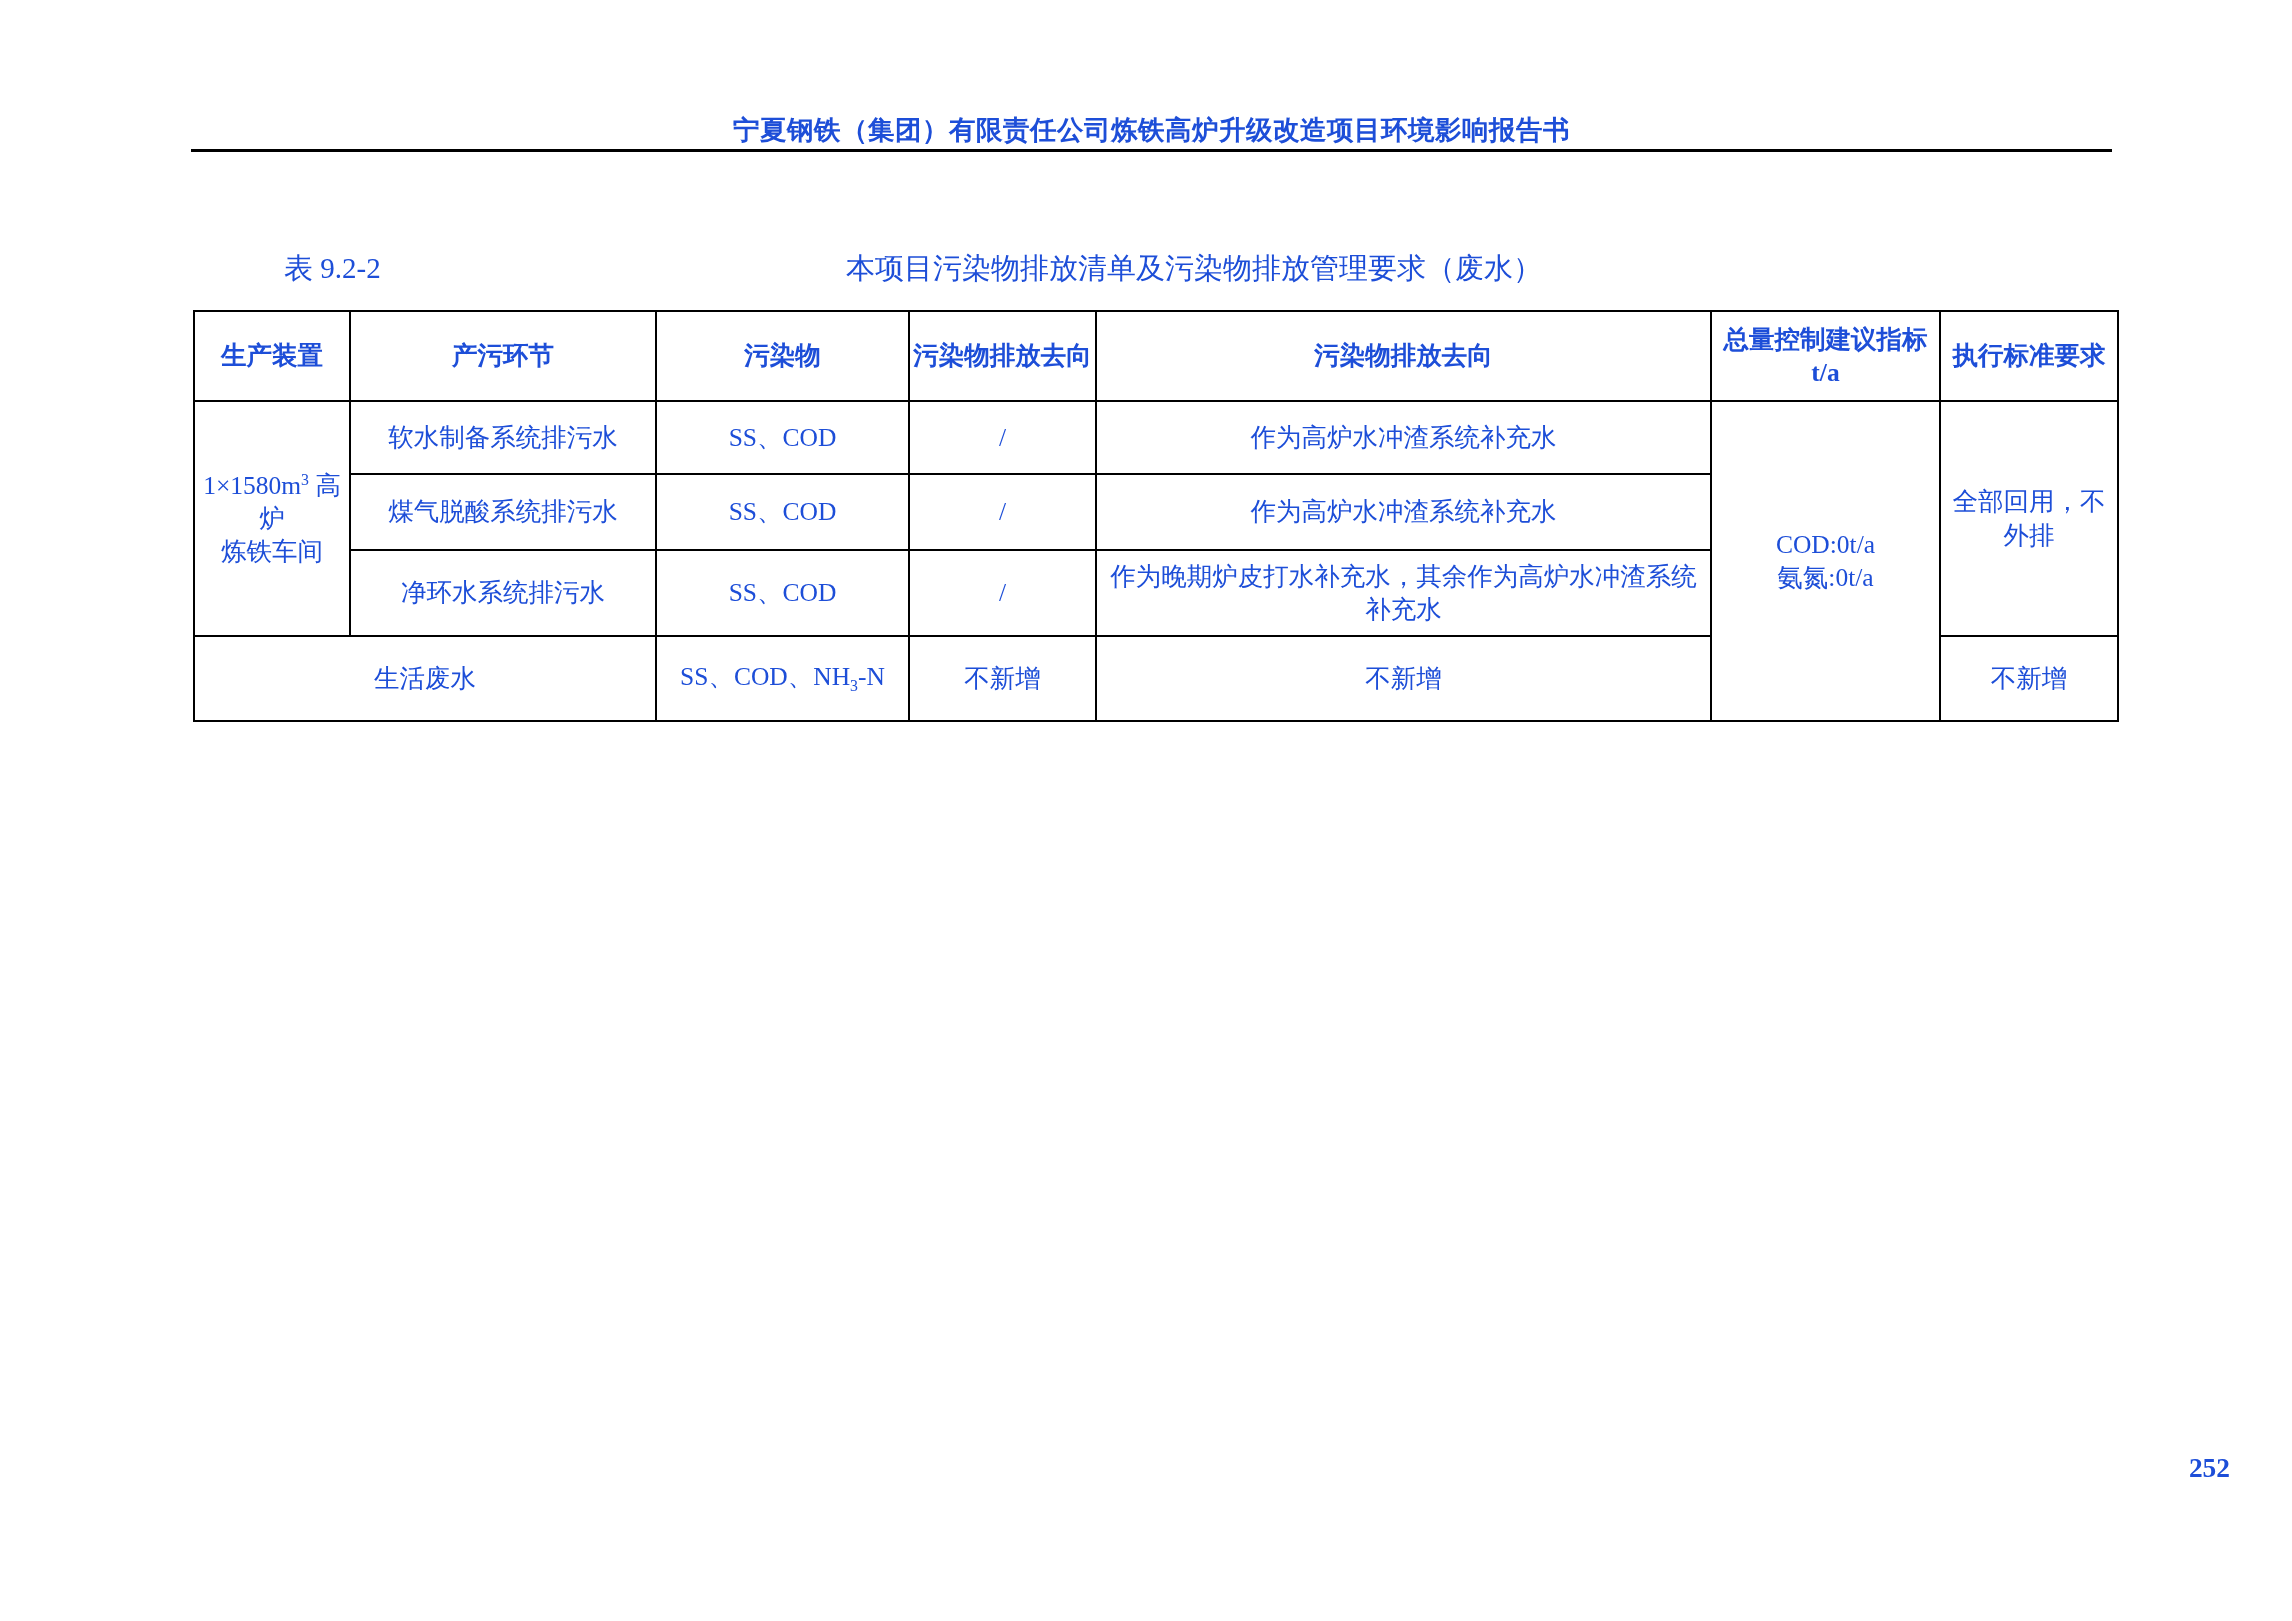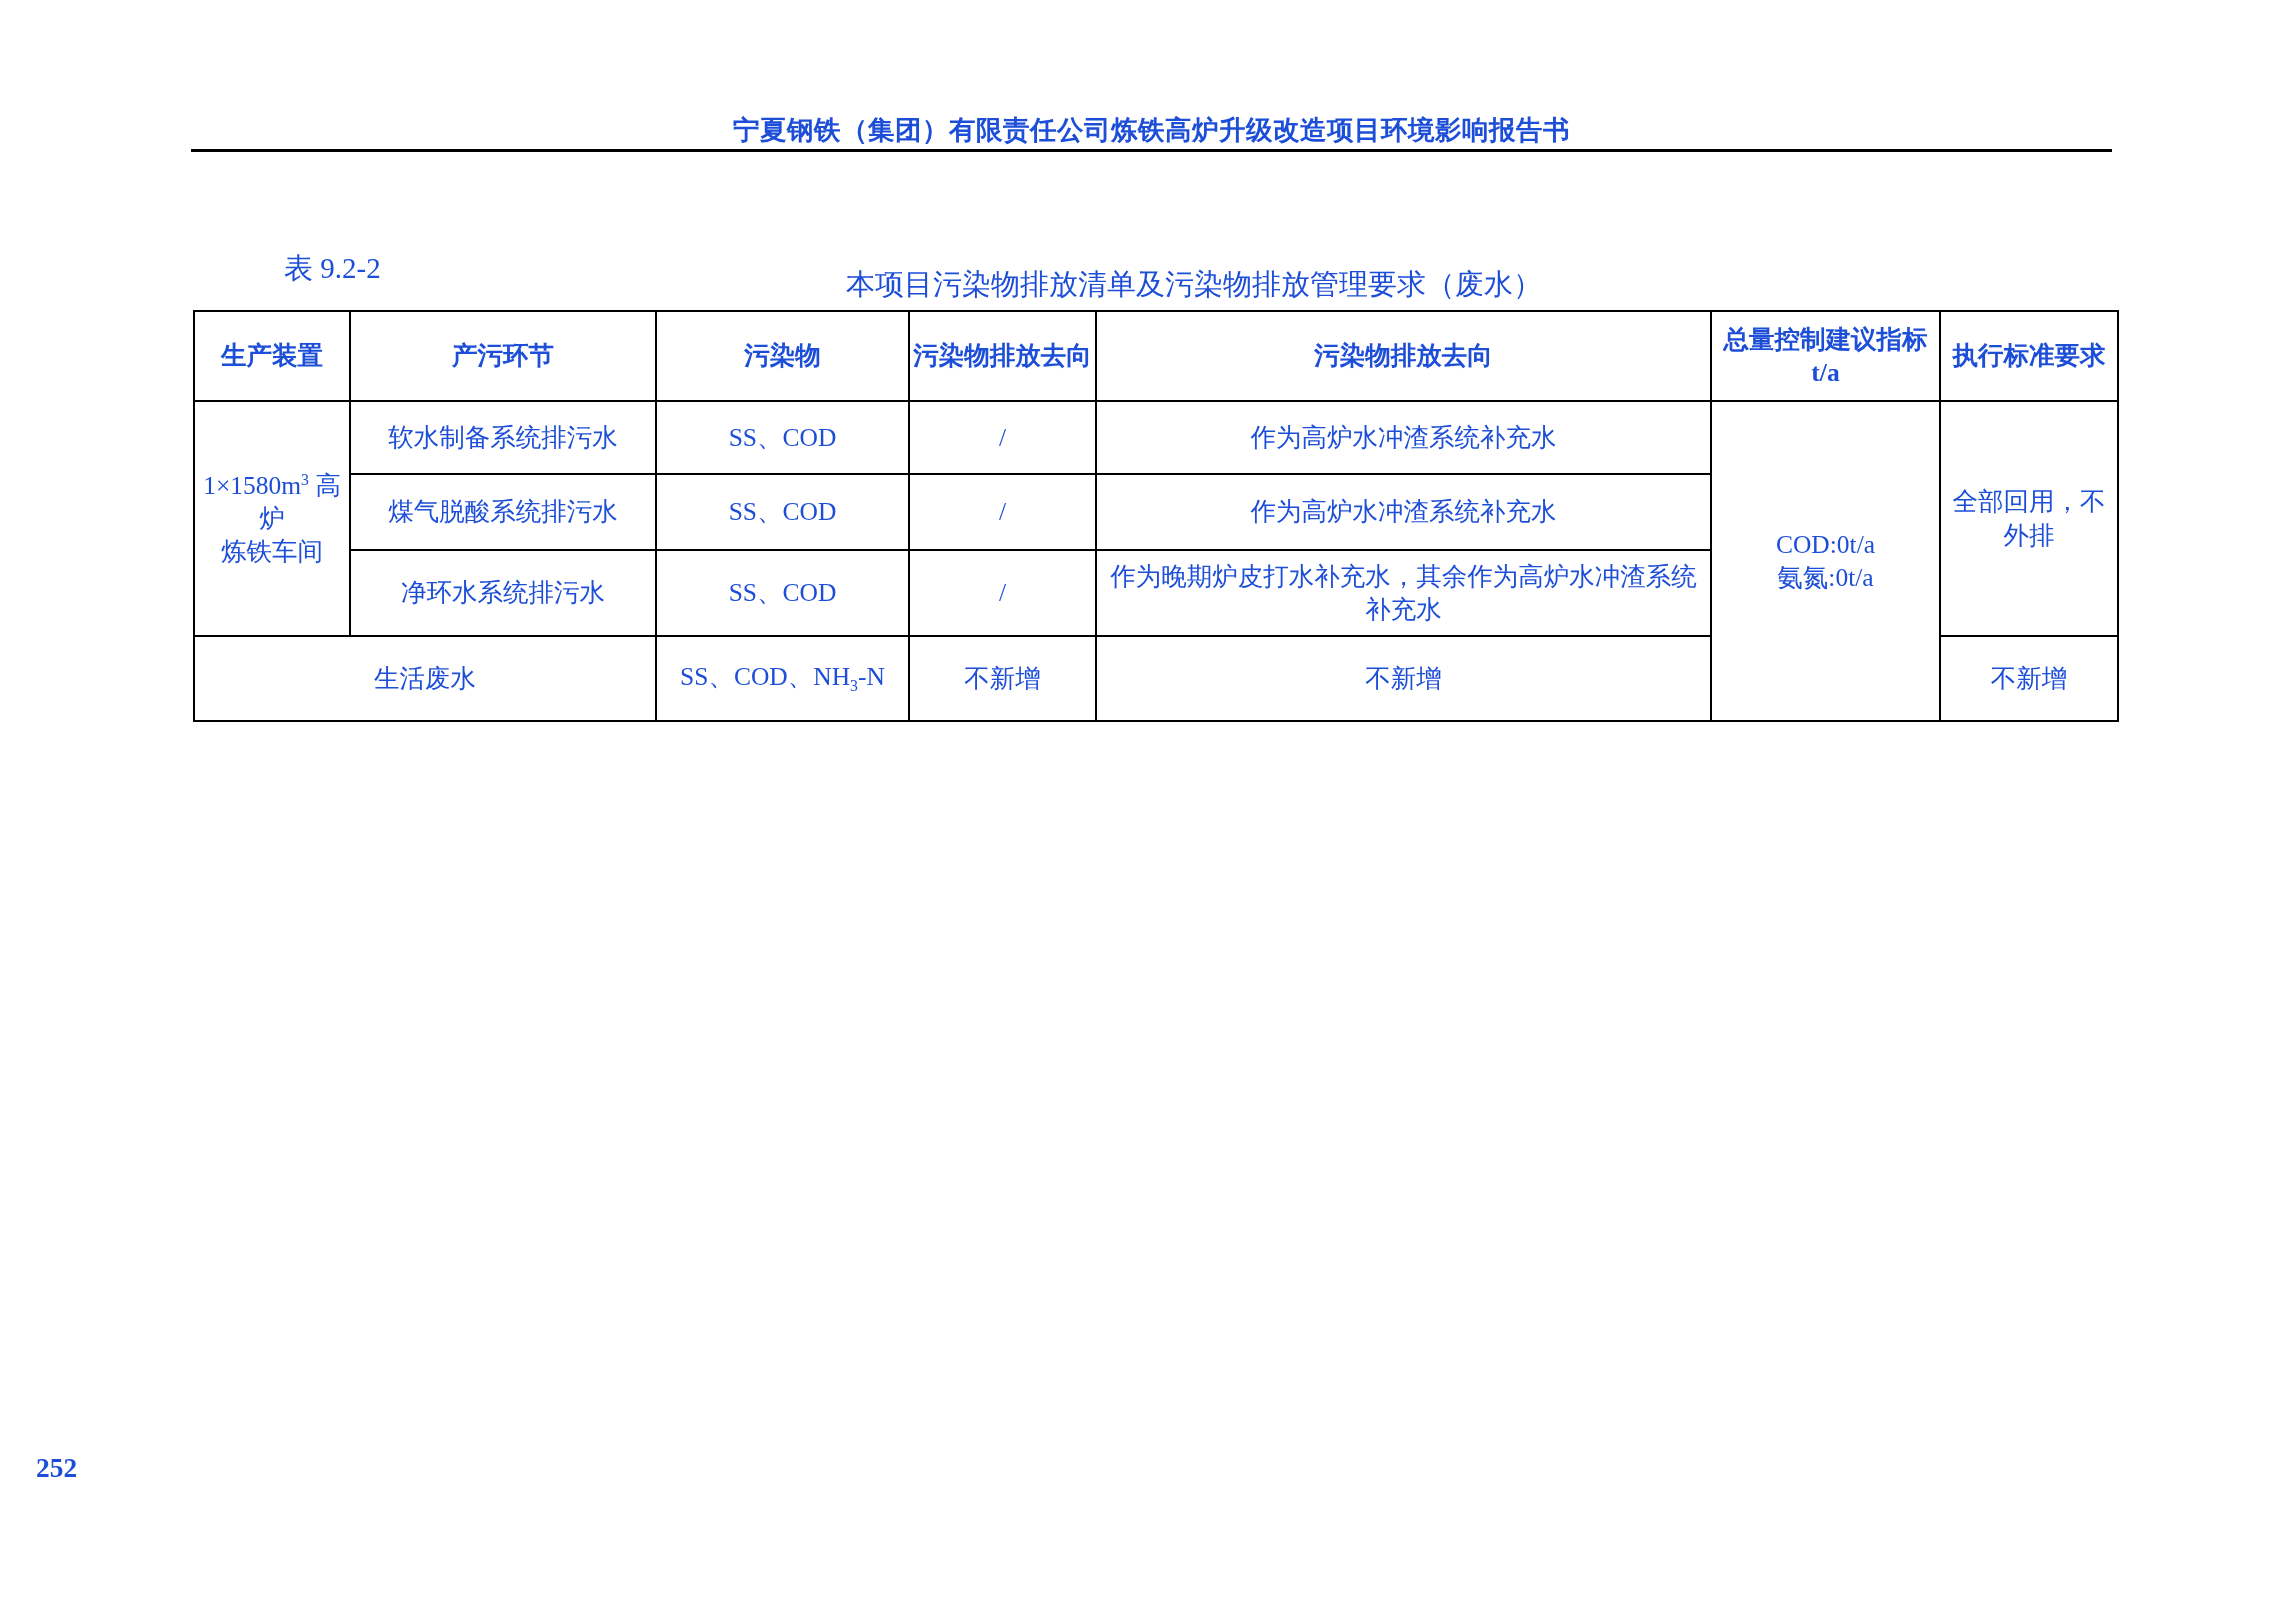--- a/index.html
+++ b/index.html
@@ -45,21 +45,21 @@
     position: absolute;
     left: 56px;
     top: 0;
     font-size: 29px;
     white-space: nowrap;
     margin-left: 37px;
   }
   .caption-title {
     position: absolute;
     left: 655px;
-    top: 16px;
+    top: 0;
     font-size: 29px;
     white-space: nowrap;
   }
   table.main-table {
     position: absolute;
     top: 310px;
     left: 193px;
     width: 1924px;
     border-collapse: collapse;
     table-layout: fixed;
@@ -91,24 +91,23 @@
     font-size: 0.62em;
   }
   .device-cell {
     padding: 2px 0;
   }
   .page-number {
     position: absolute;
     top: 1453px;
     left: 0;
     width: 2230px;
-    text-align: left;
+    text-align: right;
     font-size: 27.4px;
     font-weight: bold;
-    padding-left: 36px;
   }
 </style>
 </head>
 <body>
 
 <div class="page">
 
   <div class="doc-header">宁夏钢铁（集团）有限责任公司炼铁高炉升级改造项目环境影响报告书</div>
 
   <div class="header-rule"></div>

